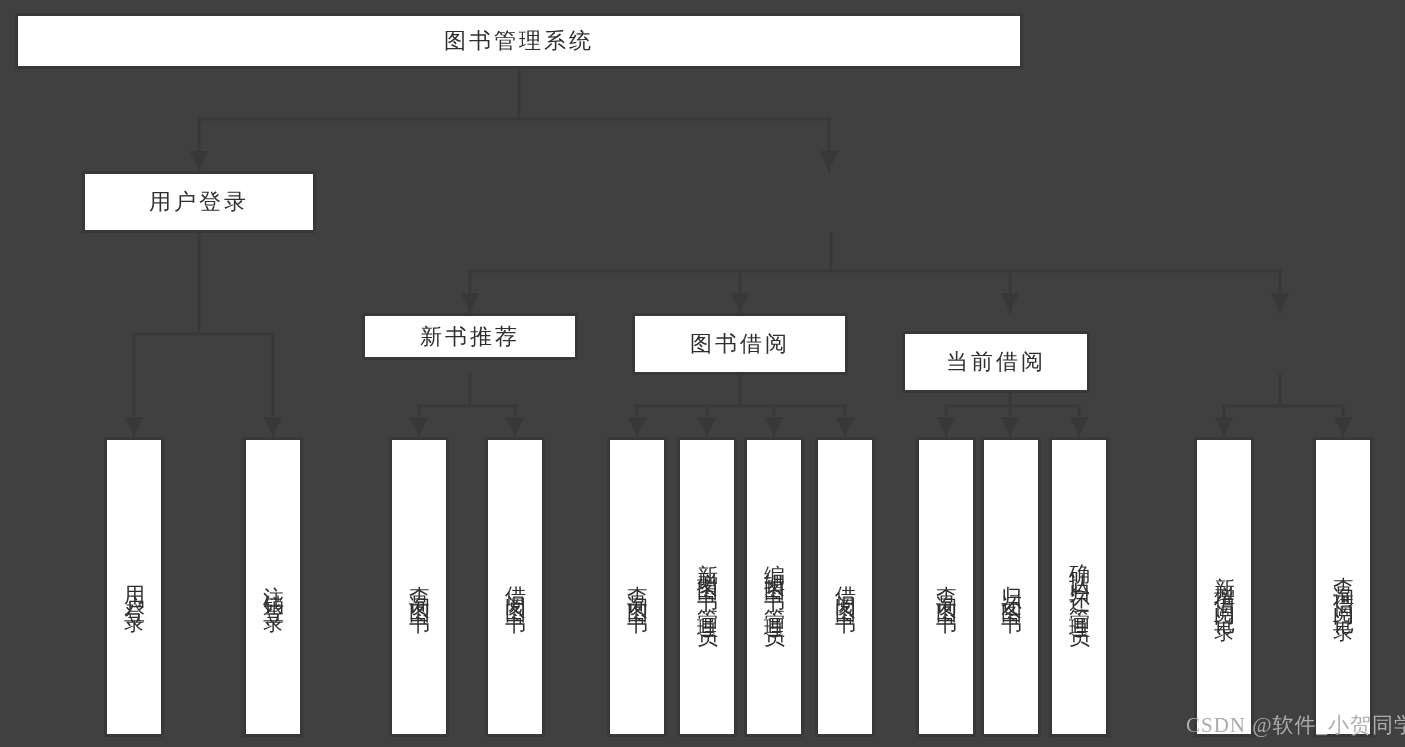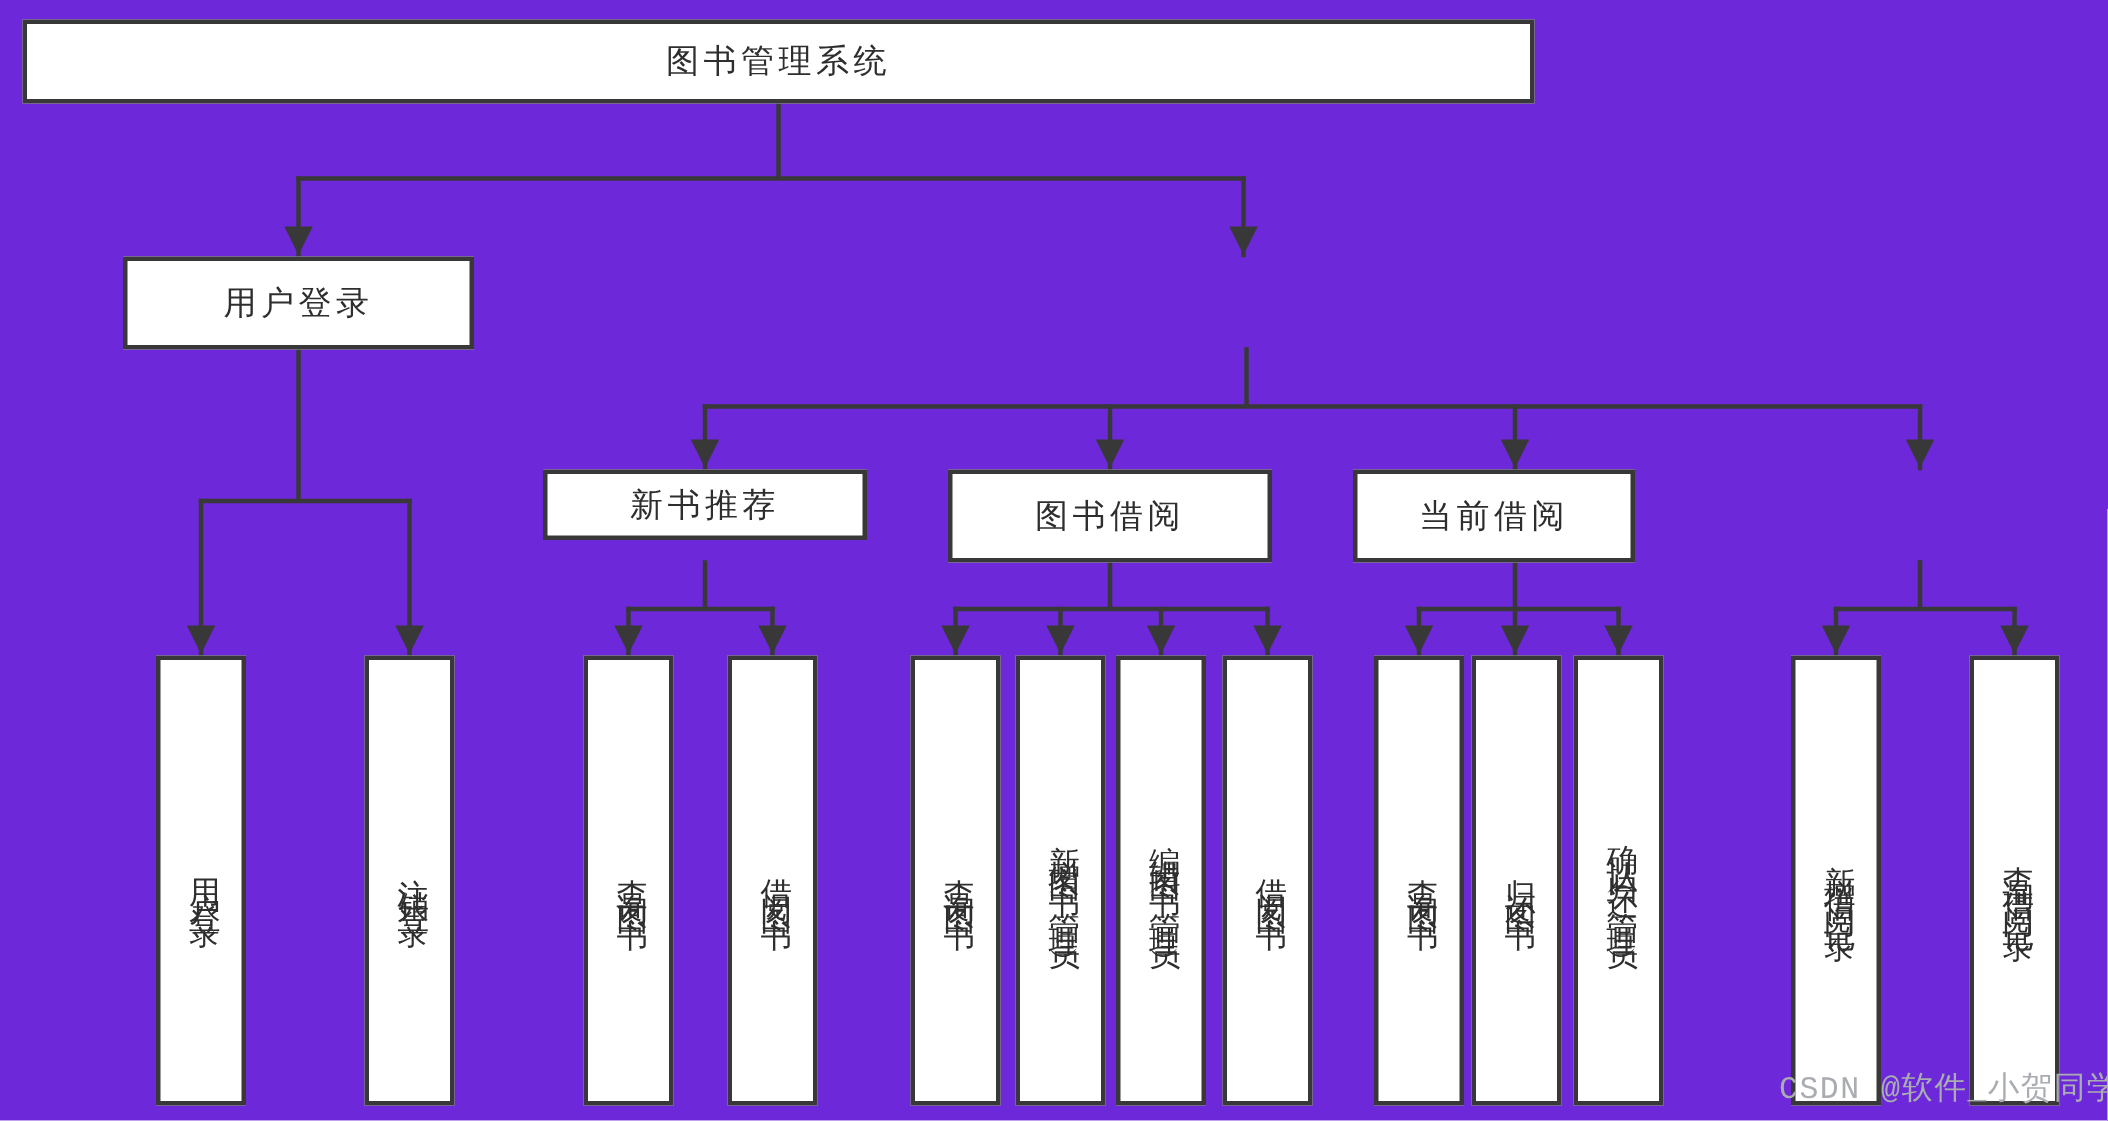--- a/index.html
+++ b/index.html
@@ -1,20 +1,20 @@
 <!DOCTYPE html>
 <html><head>
 <meta charset="utf-8">
 <style>
   html,body{margin:0;padding:0;background:#ffffff;}
   .canvas{
     position:relative;
     width:1405px;height:747px;
-    background:#6d28d9;
-    font-family:Liberation Mono, monospace;
+    background:#404040;
+    font-family:Liberation Serif, serif;
     color:#2e2e2e;
     overflow:hidden;
   }
   .wires{position:absolute;left:0;top:0;z-index:1;}
   .node{
     position:absolute;
     box-sizing:border-box;
     border:3px solid #383838;
     background:#ffffff;
     display:flex;align-items:center;justify-content:center;
@@ -94,21 +94,21 @@
   <div class="node hnode" style="left:82px;top:171px;width:234px;height:62px;">
     <span>用户登录</span>
   </div>
 
   <div class="node hnode" style="left:362px;top:313px;width:216px;height:47px;">
     <span>新书推荐</span>
   </div>
   <div class="node hnode" style="left:632px;top:313px;width:216px;height:62px;">
     <span>图书借阅</span>
   </div>
-  <div class="node hnode" style="left:902px;top:313px;width:188px;height:62px;">
+  <div class="node hnode" style="left:902px;top:331px;width:188px;height:62px;">
     <span>当前借阅</span>
   </div>
 
   <div class="node leaf" style="left:104px;top:437px;width:60px;height:300px;">
     <span class="vtext">用户登录</span>
   </div>
   <div class="node leaf" style="left:243px;top:437px;width:60px;height:300px;">
     <span class="vtext">注销登录</span>
   </div>
 

